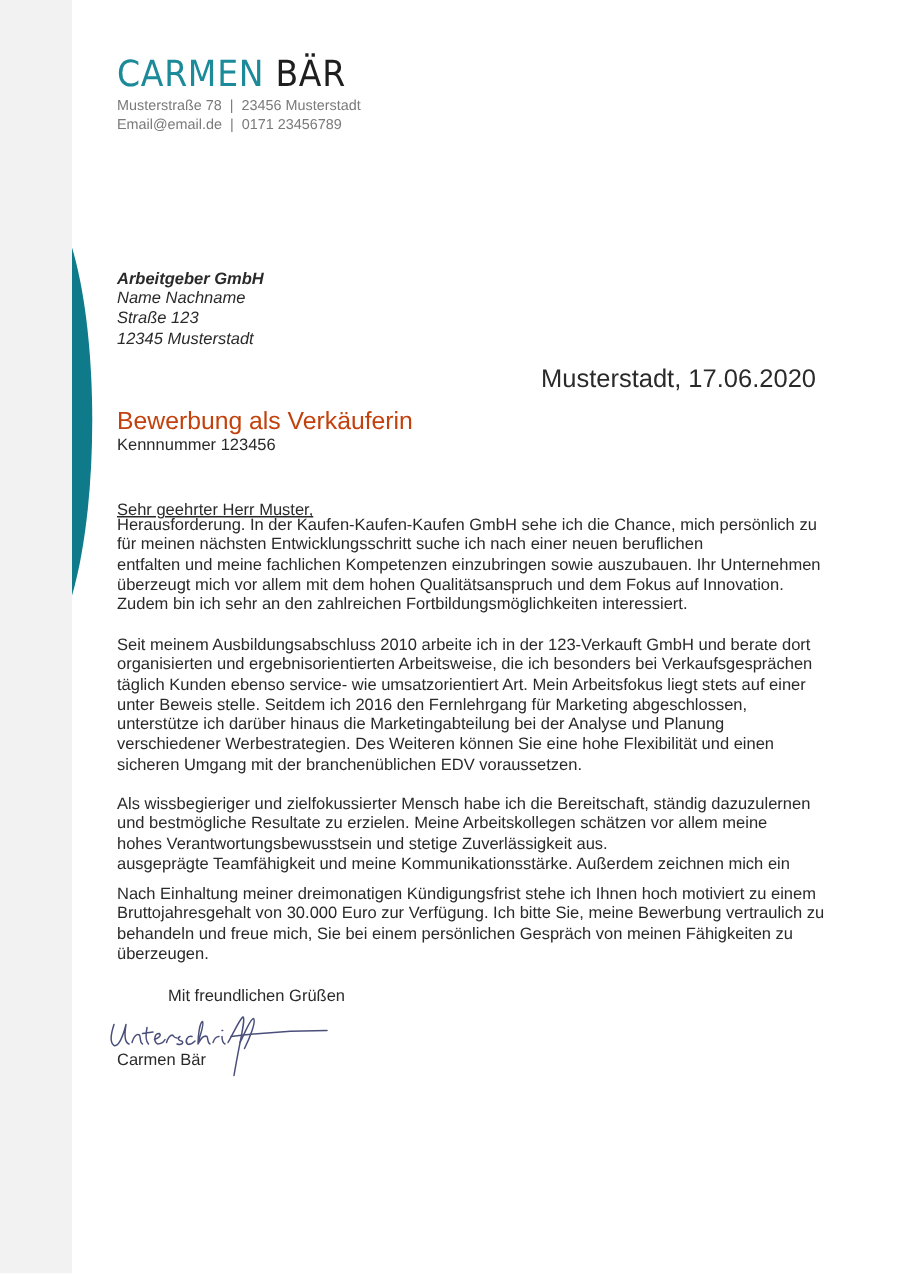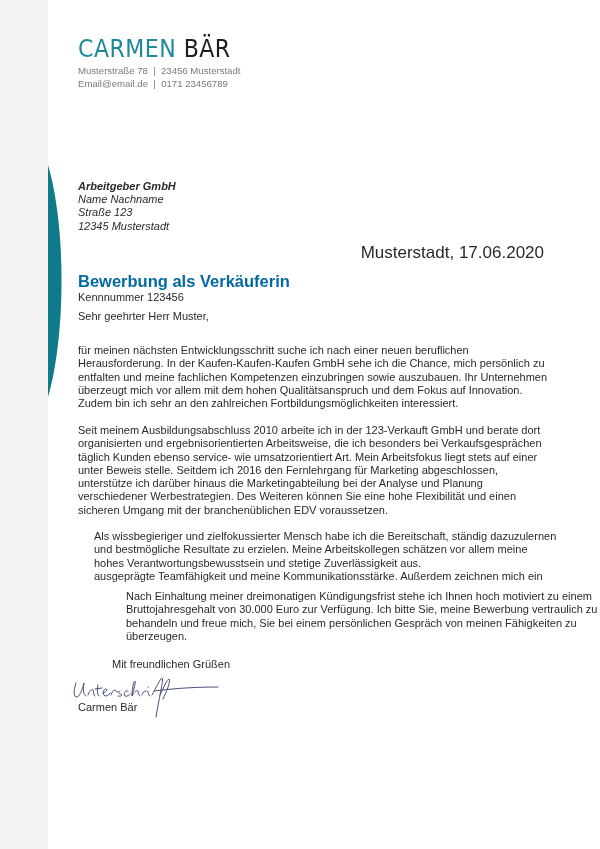--- a/index.html
+++ b/index.html
@@ -33,40 +33,40 @@
     position: absolute; left: 78px; top: 180px;
     font-size: 11px; line-height: 13.2px; color: #2a2a2a; font-style: italic;
   }
   .recipient .company { font-weight: bold; }
   .date {
     position: absolute; right: 56px; top: 246px;
     font-size: 17px; line-height: 13px; color: #2a2a2a; white-space: nowrap;
   }
   .subject {
     position: absolute; left: 78px; top: 271px;
-    font-size: 16.5px; font-weight: bold; color: #0369a1; line-height: 20px;
+    font-size: 16.5px; font-weight: normal; color: #c2410c; line-height: 20px;
     white-space: nowrap;
   }
   .refno {
     position: absolute; left: 78px; top: 291px;
     font-size: 11px; line-height: 13px;
   }
   .salutation {
-    position: absolute; left: 78px; top: 310px;
-    font-size: 11px; line-height: 13px;
+    position: absolute; left: 78px; top: 334px;
+    font-size: 11px; line-height: 13px; text-decoration: underline;
   }
   .body-text {
     position: absolute; left: 78px; width: 470px;
     font-size: 11px; line-height: 13.3px; color: #2a2a2a;
   }
   .body-text .line { display: block; white-space: nowrap; }
   .p1 { top: 344px; }
   .p2 { top: 424px; }
-  .p3 { top: 530px; margin-left: 16px; }
-  .p4 { top: 590px; margin-left: 48px; }
+  .p3 { top: 530px; }
+  .p4 { top: 590px; }
   .closing {
     position: absolute; left: 90px; top: 658px;
     font-size: 11px; line-height: 13px; padding-left: 22px;
   }
   .signature {
     position: absolute; left: 70px; top: 673px; width: 150px; height: 46px;
   }
   .signer {
     position: absolute; left: 78px; top: 701px;
     font-size: 11px; line-height: 13px;
@@ -99,22 +99,22 @@
 </div>
 
 <div class="date">Musterstadt, 17.06.2020</div>
 
 <div class="subject">Bewerbung als Verkäuferin</div>
 <div class="refno">Kennnummer 123456</div>
 
 <div class="salutation">Sehr geehrter Herr Muster,</div>
 
 <div class="body-text p1">
+  <span class="line">Herausforderung. In der Kaufen-Kaufen-Kaufen GmbH sehe ich die Chance, mich persönlich zu</span>
   <span class="line">für meinen nächsten Entwicklungsschritt suche ich nach einer neuen beruflichen</span>
-  <span class="line">Herausforderung. In der Kaufen-Kaufen-Kaufen GmbH sehe ich die Chance, mich persönlich zu</span>
   <span class="line">entfalten und meine fachlichen Kompetenzen einzubringen sowie auszubauen. Ihr Unternehmen</span>
   <span class="line">überzeugt mich vor allem mit dem hohen Qualitätsanspruch und dem Fokus auf Innovation.</span>
   <span class="line">Zudem bin ich sehr an den zahlreichen Fortbildungsmöglichkeiten interessiert.</span>
 </div>
 
 <div class="body-text p2">
   <span class="line">Seit meinem Ausbildungsabschluss 2010 arbeite ich in der 123-Verkauft GmbH und berate dort</span>
   <span class="line">organisierten und ergebnisorientierten Arbeitsweise, die ich besonders bei Verkaufsgesprächen</span>
   <span class="line">täglich Kunden ebenso service- wie umsatzorientiert Art. Mein Arbeitsfokus liegt stets auf einer</span>
   <span class="line">unter Beweis stelle. Seitdem ich 2016 den Fernlehrgang für Marketing abgeschlossen,</span>

